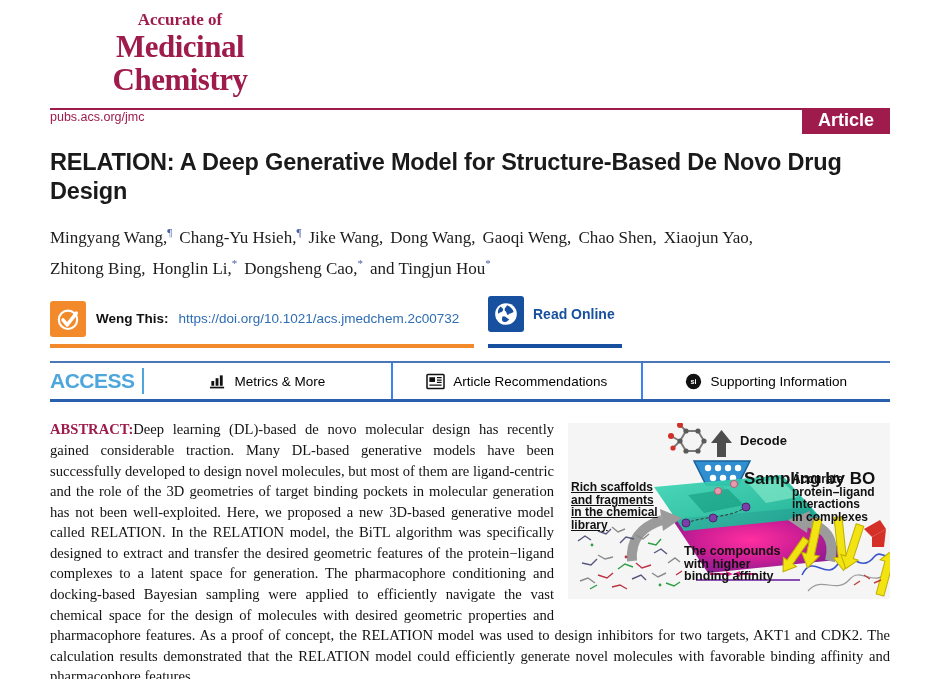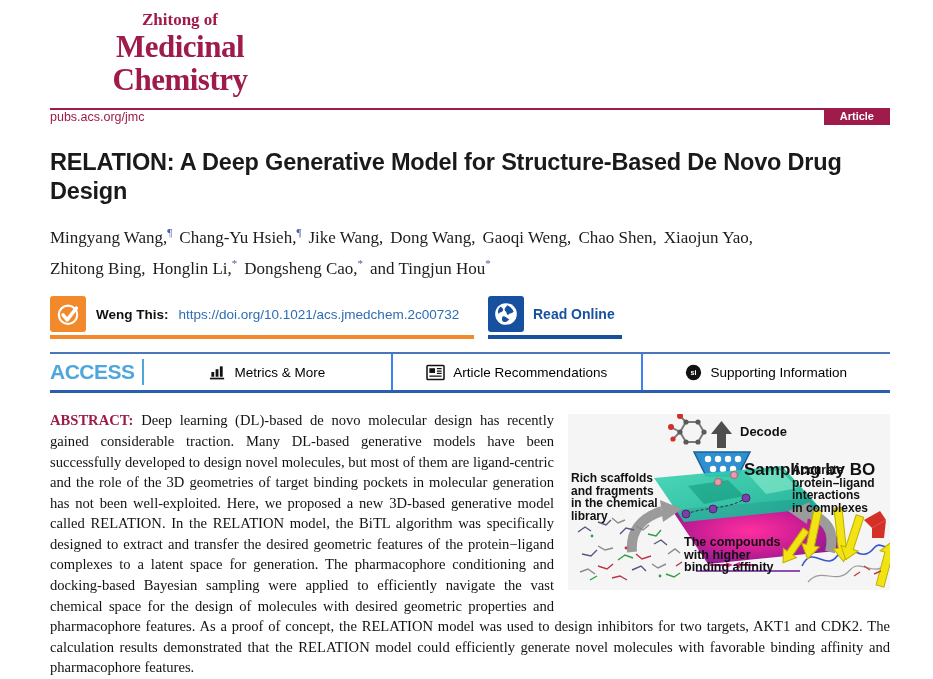--- a/index.html
+++ b/index.html
@@ -7,41 +7,41 @@
               font-family:"Liberation Sans", sans-serif; }
   .page { width:933px; height:679px; padding:10px 43px 0 50px; position:relative; }
 
   
   .logo-block { width:200px; margin-left:30px; text-align:center; color:#9e1b4b; }
   .logo-prefix { font-family:"Liberation Serif", serif; font-weight:bold; font-size:17px; }
   .logo-name  { font-family:"Liberation Serif", serif; font-weight:bold; font-size:31px;
                 line-height:33px; letter-spacing:-0.5px; }
   .brand-rule { position:relative; margin-top:12px; height:2px; background:#9e1b4b; }
   .article-badge { position:absolute; right:0; top:0; background:#9e1b4b; color:#fff;
-                   font-size:11px; font-weight:bold; padding:2px 16px 3px; }
+                   font-size:18px; font-weight:bold; padding:2px 16px 3px; }
   .site-url { color:#9e1b4b; font-size:12.5px; }
 
   
   .title { margin-top:24px; font-size:23.5px; font-weight:bold; color:#1a1a1a;
            line-height:29px; letter-spacing:-0.2px; max-width:835px; }
   .authors { margin-top:13px; font-family:"Liberation Serif", serif; font-size:17px;
              line-height:26px; color:#1c1c1c; max-width:840px; }
   .author-seg { margin-right:7px; white-space:nowrap; }
   .author-seg sup { font-size:11px; color:#4a5fa5; }
 
   
   .cite-row { margin-top:14px; display:flex; gap:14px; align-items:stretch; }
   .cite-left { width:424px; border-bottom:4px solid #f28a2c; display:flex;
                align-items:center; gap:10px; padding-bottom:3px; }
   .cite-check { width:36px; height:36px; background:#f28a2c; border-radius:3px;
                 display:flex; align-items:center; justify-content:center; flex:none; }
   .cite-label { font-size:13.5px; font-weight:bold; color:#111; }
   .doi-link { font-size:13.5px; color:#2e6db4; text-decoration:none; }
   .read-online-cell { width:134px; border-bottom:4px solid #16509e; display:flex;
-                      align-items:center; gap:9px; padding-bottom:3px;text-align:center; }
+                      align-items:center; gap:9px; padding-bottom:12px;text-align:center; }
   .globe-box { width:36px; height:36px; background:#16509e; border-radius:3px;
                display:flex; align-items:center; justify-content:center; flex:none; }
   .read-online-label { font-size:14px; font-weight:bold; color:#16509e; }
 
   
   .rule-blue-top { margin-top:13px; height:2px; background:#4a77bc; }
   .rule-blue-bottom { height:3px; background:#2a5fae; }
   .access-row { height:36px; display:flex; align-items:center; }
   .access-label { font-size:21px; font-weight:bold; color:#4da6dc; letter-spacing:-0.5px; }
   .access-divider { width:2px; height:26px; background:#4da6dc; margin-left:7px; }
@@ -50,38 +50,38 @@
                  gap:8px; font-size:13.5px; color:#000; cursor:pointer; }
   .access-item + .access-item { border-left:2px solid #3b82f6; }
   .access-item .ico { display:flex; align-items:flex-start; }
 
   
   .abstract-wrap { margin-top:17px; }
   .ga-figure { float:right; width:322px; height:176px; background:#f5f5f6;
                margin:4px 0 8px 14px; position:relative; }
   .abstract-text { font-family:"Liberation Serif", serif; font-size:14.6px;
                    line-height:20.6px; text-align:justify; color:#121212; }
-  .abstract-label { color:#9e1b4b; font-weight:bold; margin-right:8px; }
+  .abstract-label { color:#9e1b4b; font-weight:bold; }
 
   
   .ga-cap { position:absolute; font-weight:bold; color:#111; font-size:12px;
             line-height:12.5px; }
   .cap-decode { left:172px; top:12px; font-size:13px; }
   .cap-sampling { left:176px; top:50px; font-size:17px; }
-  .cap-left { left:3px; top:58px; }
+  .cap-left { left:3px; top:58px;text-decoration:underline; }
   .cap-right { left:224px; top:50px; width:96px; }
   .cap-bottom { left:116px; top:122px; font-size:12.5px; }
 </style>
 </head>
 <body>
 
 <div class="page">
 
   <div class="logo-block">
-    <div class="logo-prefix">Zhitong of</div>
+    <div class="logo-prefix">Accurate of</div>
     <div class="logo-name">Medicinal</div>
     <div class="logo-name">Chemistry</div>
   </div>
 
   <div class="brand-rule">
     <div class="article-badge">Article</div>
   </div>
   <div class="site-url">pubs.acs.org/jmc</div>
 
   <h1 class="title">RELATION: A Deep Generative Model for Structure-Based De Novo Drug Design</h1>

